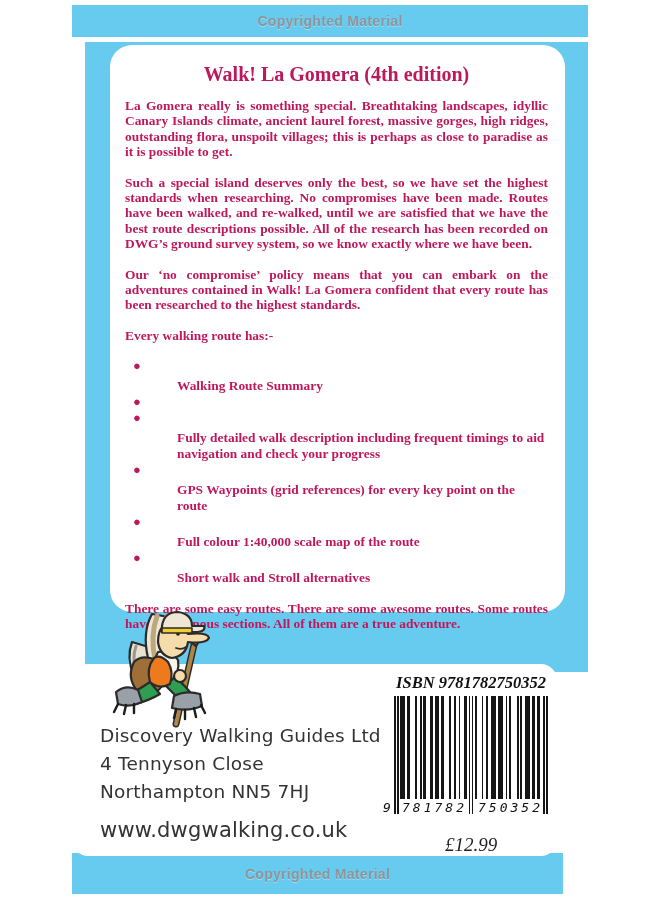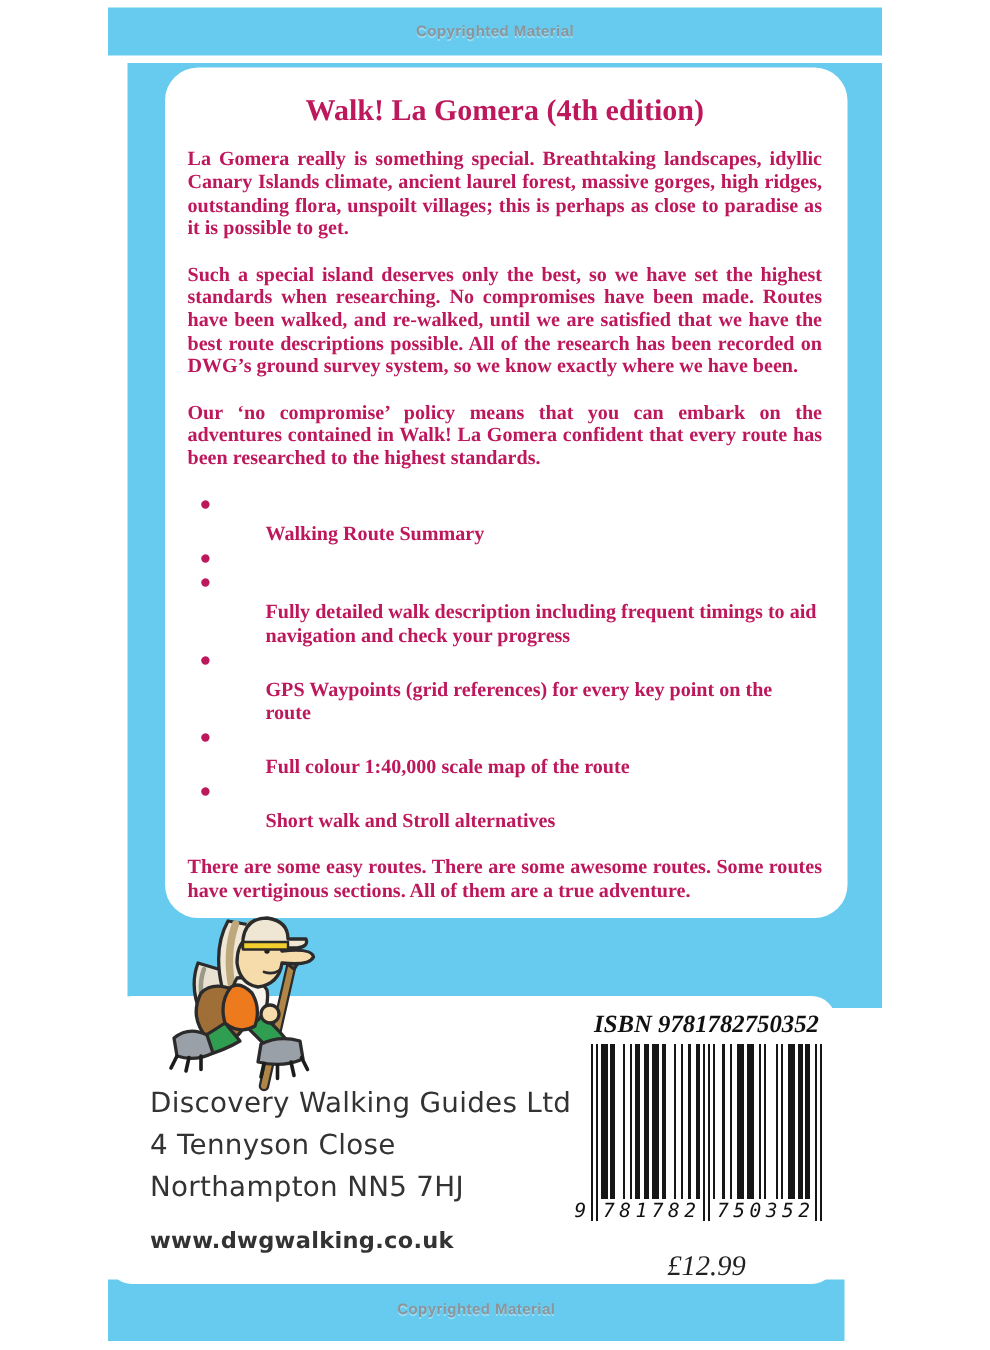--- a/index.html
+++ b/index.html
@@ -3,21 +3,21 @@
 <meta charset="utf-8">
 <style>
   html,body{margin:0;padding:0;background:#ffffff;}
   .page{position:relative;width:660px;height:900px;background:#ffffff;overflow:hidden;
         font-family:"Liberation Serif",serif;}
 
   
   .wm-bar{position:absolute;background:#66cbee;display:flex;align-items:center;justify-content:center;}
   .wm-top{left:72px;top:5px;width:516px;height:32px;}
   .wm-bottom{left:72px;top:853px;width:491px;height:41px;z-index:1;}
-  .wm-text{font-family:"Liberation Sans",sans-serif;font-size:10px;font-weight:bold;
+  .wm-text{font-family:"Liberation Sans",sans-serif;font-size:14px;font-weight:bold;
            color:#8e9499;letter-spacing:.3px;text-shadow:0 1px 0 rgba(255,255,255,.35);}
 
   
   .cover-blue{position:absolute;left:85px;top:42px;width:503px;height:630px;background:#66cbee;z-index:1;}
 
   
   .panel{position:absolute;left:110px;top:45px;width:455px;height:567px;background:#ffffff;
          border-radius:22px;z-index:2;box-sizing:border-box;padding:15px 17px 0 15px;color:#be185d;}
   .panel h1{margin:2px 0 12px 0;font-size:20px;line-height:24px;text-align:center;font-weight:bold;}
   .panel p{margin:0 0 15px 0;font-size:13.4px;line-height:15.4px;font-weight:bold;text-align:justify;}
@@ -27,21 +27,21 @@
   .bullets .dot{flex:0 0 52px;box-sizing:border-box;padding-left:8px;font-size:13px;}
   .bullets .btxt{flex:1;text-align:left;margin-top:20px;}
 
   
   .pub-box{position:absolute;left:72px;top:664px;width:485px;height:192px;background:#ffffff;
            border-radius:16px;z-index:2;}
 
   .addr{position:absolute;left:100px;top:722px;z-index:3;font-family:"DejaVu Sans",sans-serif;
         color:#333333;font-size:18.5px;line-height:28px;letter-spacing:.2px;}
   .website{position:absolute;left:100px;top:818px;z-index:3;font-family:"DejaVu Sans",sans-serif;
-        color:#333333;font-size:15px;letter-spacing:.2px;font-weight:bold;}
+        color:#333333;font-size:21px;letter-spacing:.2px;}
 
   
   .bc-wrap{position:absolute;left:385px;top:672px;width:172px;z-index:3;text-align:center;font-style:italic;}
   .bc-isbn{font-size:16.5px;font-weight:bold;color:#111;line-height:22px;white-space:nowrap;}
   .bc-svg-holder{position:relative;width:154px;height:118px;margin:2px auto 0 auto;}
   .bc-svg-holder svg{width:154px;height:118px;display:block;}
   .bc-svg-holder svg rect{fill:#161616;}
   .bc-digits{position:absolute;bottom:-1px;left:0;width:154px;height:16px;
              font-family:"DejaVu Sans Mono",monospace;font-size:13px;color:#111;}
   .bc-d-first{position:absolute;left:-11px;bottom:0;}
@@ -60,20 +60,21 @@
     <span class="wm-text">Copyrighted Material</span>
   </div>
 
   <div class="cover-blue"></div>
 
   <div class="panel">
     <h1>Walk! La Gomera (4th edition)</h1>
     <p>La Gomera really is something special. Breathtaking landscapes, idyllic Canary Islands climate, ancient laurel forest, massive gorges, high ridges, outstanding flora, unspoilt villages; this is perhaps as close to paradise as it is possible to get.</p>
     <p>Such a special island deserves only the best, so we have set the highest standards when researching. No compromises have been made. Routes have been walked, and re-walked, until we are satisfied that we have the best route descriptions possible. All of the research has been recorded on DWG’s ground survey system, so we know exactly where we have been.</p>
     <p>Our ‘no compromise’ policy means that you can embark on the adventures contained in Walk! La Gomera confident that every route has been researched to the highest standards.</p>
+    <p class="no-just">Every walking route has:-</p>
     <ul class="bullets">
       <li>
           <span class="dot">●</span>
           <span class="btxt">Walking Route Summary</span>
         </li>
       <li>
           <span class="dot">●</span>
         </li>
       <li>
           <span class="dot">●</span>

